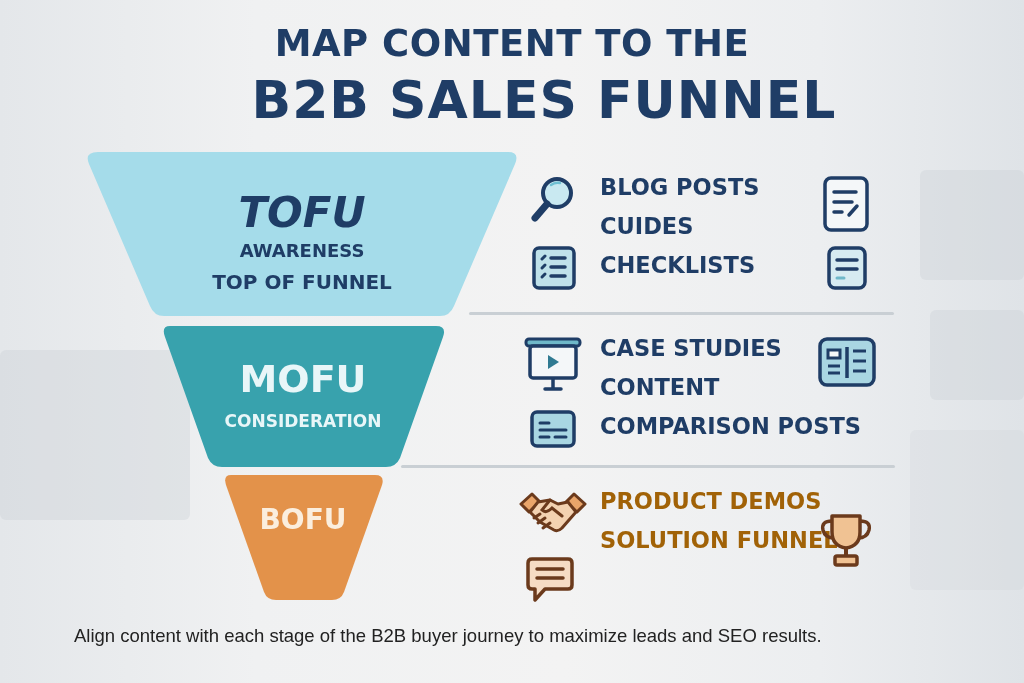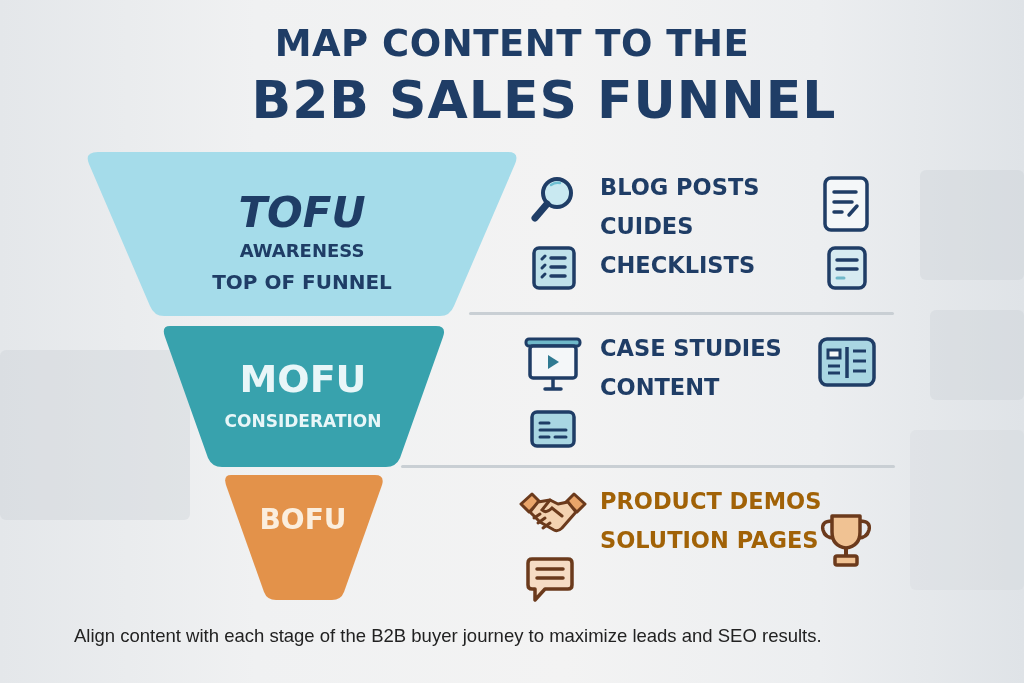--- a/index.html
+++ b/index.html
@@ -80,20 +80,21 @@
 <svg class="icon" style="left:826px;top:245px;" width="42" height="46" viewBox="0 0 42 46">
   <rect x="3" y="3" width="36" height="40" rx="6" fill="#d6ebf1" stroke="#1f3d66" stroke-width="3.5"></rect>
   <line x1="11" y1="15" x2="31" y2="15" stroke="#1f3d66" stroke-width="3.5" stroke-linecap="round"></line>
   <line x1="11" y1="24" x2="31" y2="24" stroke="#1f3d66" stroke-width="3.5" stroke-linecap="round"></line>
   <line x1="11" y1="33" x2="18" y2="33" stroke="#6fb8c9" stroke-width="3" stroke-linecap="round"></line>
 </svg>
 
 <div class="items" style="left:600px;top:329px;color:#1f3d66;">
   <div>CASE STUDIES</div>
   <div>CONTENT</div>
+  <div>COMPARISON POSTS</div>
 </div>
 <svg class="icon" style="left:523px;top:336px;" width="60" height="58" viewBox="0 0 60 58">
   <rect x="3" y="3" width="54" height="7" rx="3" fill="#6fb8c9" stroke="#1f3d66" stroke-width="3"></rect>
   <rect x="7" y="10" width="46" height="32" rx="3" fill="#f4f7f9" stroke="#1f3d66" stroke-width="3.5"></rect>
   <path d="M25,19 L36,26 L25,33 Z" fill="#2f7a92"></path>
   <line x1="30" y1="42" x2="30" y2="52" stroke="#1f3d66" stroke-width="3.5"></line>
   <line x1="22" y1="53" x2="38" y2="53" stroke="#1f3d66" stroke-width="3.5" stroke-linecap="round"></line>
 </svg>
 <svg class="icon" style="left:817px;top:336px;" width="60" height="52" viewBox="0 0 60 52">
   <rect x="3" y="3" width="54" height="46" rx="7" fill="#a9d6e2" stroke="#1f3d66" stroke-width="3.5"></rect>
@@ -108,21 +109,21 @@
 <svg class="icon" style="left:529px;top:409px;" width="48" height="40" viewBox="0 0 48 40">
   <rect x="3" y="3" width="42" height="34" rx="5" fill="#a9d6e2" stroke="#1f3d66" stroke-width="3.5"></rect>
   <line x1="11" y1="14" x2="20" y2="14" stroke="#1f3d66" stroke-width="3" stroke-linecap="round"></line>
   <line x1="11" y1="21" x2="37" y2="21" stroke="#1f3d66" stroke-width="3" stroke-linecap="round"></line>
   <line x1="11" y1="28" x2="20" y2="28" stroke="#1f3d66" stroke-width="3" stroke-linecap="round"></line>
   <line x1="26" y1="28" x2="37" y2="28" stroke="#1f3d66" stroke-width="3" stroke-linecap="round"></line>
 </svg>
 
 <div class="items" style="left:600px;top:482px;color:#a16207;">
   <div>PRODUCT DEMOS</div>
-  <div>SOLUTION PAGES</div>
+  <div>SOLUTION FUNNEL</div>
 </div>
 <svg class="icon" style="left:518px;top:490px;" width="70" height="50" viewBox="0 0 70 50">
   <path d="M3,14 L14,4 L22,12 L11,22 Z" fill="#e9a56a" stroke="#6b3a1c" stroke-width="3" stroke-linejoin="round"></path>
   <path d="M67,14 L56,4 L48,12 L59,22 Z" fill="#e9a56a" stroke="#6b3a1c" stroke-width="3" stroke-linejoin="round"></path>
   <path d="M20,12 L32,10 L40,14 L50,12 L58,22 L44,38 Q40,42 36,40 L22,32 L12,22 Z" fill="#f3d2b1" stroke="#6b3a1c" stroke-width="3" stroke-linejoin="round"></path>
   <path d="M16,28 L22,24 M20,33 L27,28 M25,38 L32,33" stroke="#6b3a1c" stroke-width="3" stroke-linecap="round"></path>
   <path d="M32,10 L24,20 Q28,24 34,18 L44,26" fill="none" stroke="#6b3a1c" stroke-width="3" stroke-linecap="round"></path>
 </svg>
 <svg class="icon" style="left:818px;top:512px;" width="56" height="58" viewBox="0 0 56 58">
   <path d="M14,4 L42,4 L42,20 Q42,34 28,36 Q14,34 14,20 Z" fill="#f0c293" stroke="#6b3a1c" stroke-width="3.5" stroke-linejoin="round"></path>

